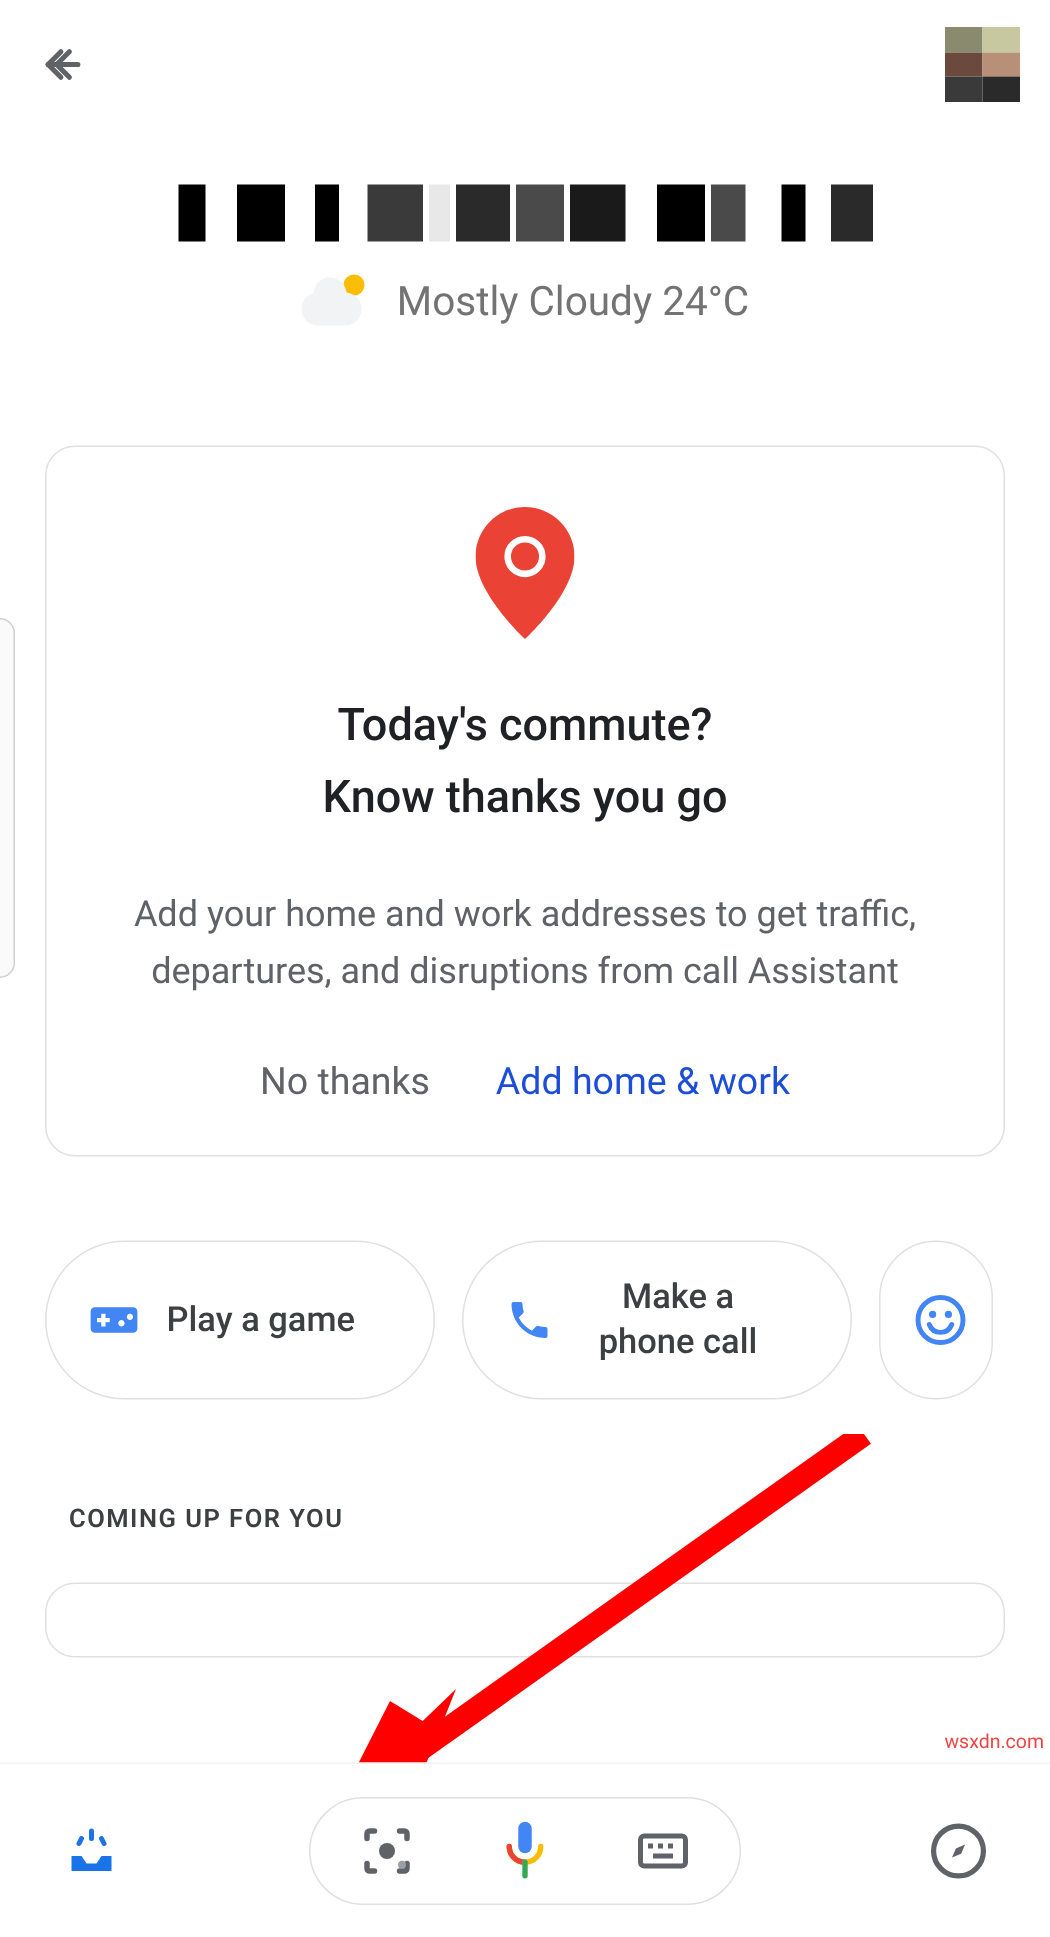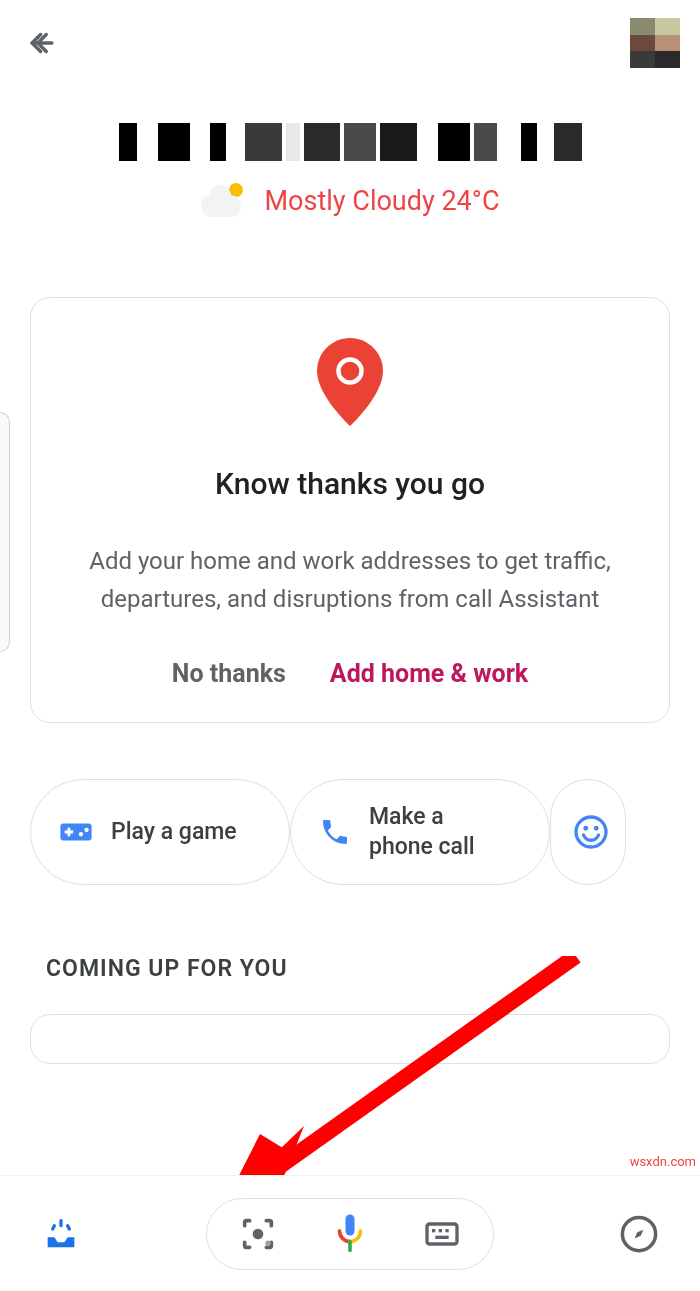--- a/index.html
+++ b/index.html
@@ -31,21 +31,21 @@
     width: 463px; height: 38px;
     display: flex; gap: 4px;
     align-items: stretch;
   }
   .redacted-location span { flex:1; }
   .weather {
     display:flex; align-items:center; justify-content:center;
     gap: 18px;
     margin-top: 20px;
     font-size: 27px;
-    color:#ef4444;
+    color:#737373;
   }
   .weather-icon {
     width:46px; height:40px; position:relative;
   }
   .weather-icon .sun { width:14px;height:14px;background:#fbbc04;border-radius:50%; position:absolute; right:4px; top:2px;}
   .weather-icon .cloud {
     position:absolute; bottom:4px; left:0px;
     width:40px; height:22px; background:#f1f3f4; border-radius:20px;
   }
   .weather-icon .cloud::before{
@@ -61,39 +61,39 @@
   .pin-wrap{ display:flex; justify-content:center; margin-bottom:34px;}
   .card-title {
     font-size: 30px; font-weight: 500; color:#202124; line-height: 1.6;
   }
   .card-desc {
     margin-top: 34px;
     font-size: 24px; color:#5f6368; line-height: 1.6;
   }
   .card-actions {
     display:flex; justify-content:center; gap:44px; margin-top: 40px;
-    font-size: 25px; font-weight: 700;
+    font-size: 25px; font-weight: 400;
   }
   .btn-no { color:#5f6368; cursor:pointer; }
-  .btn-add { color:#be185d; cursor:pointer; }
+  .btn-add { color:#1d4ed8; cursor:pointer; }
   .chips {
-    display:flex; padding: 56px 0 0 30px;
+    display:flex; gap:18px; padding: 56px 0 0 30px; text-align: center;
   }
   .chip {
     border:1px solid #e0e0e0; border-radius: 60px;
     display:flex; align-items:center; gap:18px;
     padding: 22px 28px;
     min-width: 260px;
     cursor:pointer;
   }
   .chip .label { font-size: 23px; font-weight:500; color:#3c4043; line-height:1.3;}
   .chip.emoji-chip{ min-width:auto; padding:22px 16px 22px 22px;}
   .section-head {
     margin: 70px 0 0 46px;
-    font-size: 23px; font-weight: 600; letter-spacing: 1px; color:#3c4043;
+    font-size: 17px; font-weight: 600; letter-spacing: 1px; color:#3c4043;
   }
   .upcoming-card{
     margin: 32px 30px 0 30px;
     border: 1px solid #e0e0e0; border-radius:20px;
     height: 50px;
   }
   .bottom-bar {
     position:absolute; bottom:0; left:0; right:0;
     height: 116px;
     background:#fff;
@@ -174,20 +174,21 @@
 <div class="edge-tab"></div>
 
 <div class="card">
   <div class="pin-wrap">
     <svg width="66" height="88" viewBox="0 0 24 32">
       <path d="M12 0C5.4 0 0 5.4 0 12c0 9 12 20 12 20s12-11 12-20C24 5.4 18.6 0 12 0z" fill="#EA4335"></path>
       <circle cx="12" cy="12" r="4.2" fill="none" stroke="#fff" stroke-width="1.6"></circle>
     </svg>
   </div>
   <div class="card-title">
+    <div>Today's commute?</div>
     <div>Know thanks you go</div>
   </div>
   <div class="card-desc">Add your home and work addresses to get traffic, departures, and disruptions from call Assistant</div>
   <div class="card-actions">
     <span class="btn-no">No thanks</span>
     <span class="btn-add">Add home &amp; work</span>
   </div>
 </div>
 
 <div class="chips">

